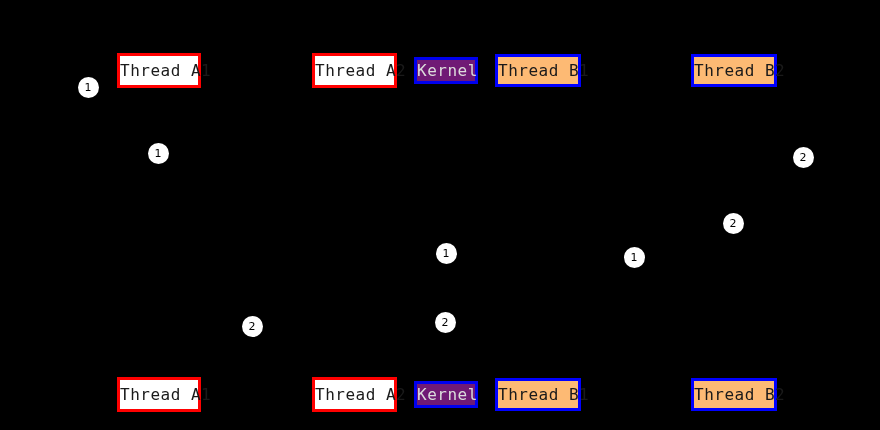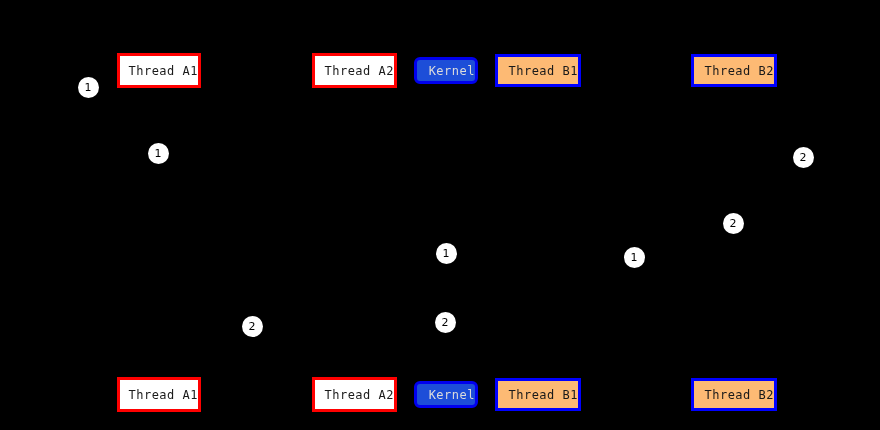--- a/index.html
+++ b/index.html
@@ -24,43 +24,42 @@
     position: absolute;
     height: 1px;
     background: #000000;
     transform-origin: 0 0;
   }
   .actor-box {
     position: absolute;
     box-sizing: border-box;
     display: flex;
     align-items: center;
-    justify-content: flex-end;
+    justify-content: flex-start;
     border-style: solid;
     border-width: 3px;
-    font-size: 12px;
+    font-size: 16px;
     letter-spacing: 0.5px;
     white-space: nowrap;
     line-height: 1;
   }
   .actor-box.red {
     border-color: #ff0000;
     background: #ffffff;
     color: #1a1a1a;
   }
   .actor-box.blue {
     border-color: #0000ff;
     background: #fdba74;
     color: #1a1a1a;
   }
   .actor-box.filled {
     border-color: #0000ee;
-    background: #1d4ed8;
+    background: #701a75;
     color: #dcdcdc;
-    border-radius: 6px;
   }
   .seq-badge {
     position: absolute;
     width: 21px;
     height: 21px;
     border-radius: 50%;
     background: #ffffff;
     color: #000000;
     display: flex;
     align-items: center;

